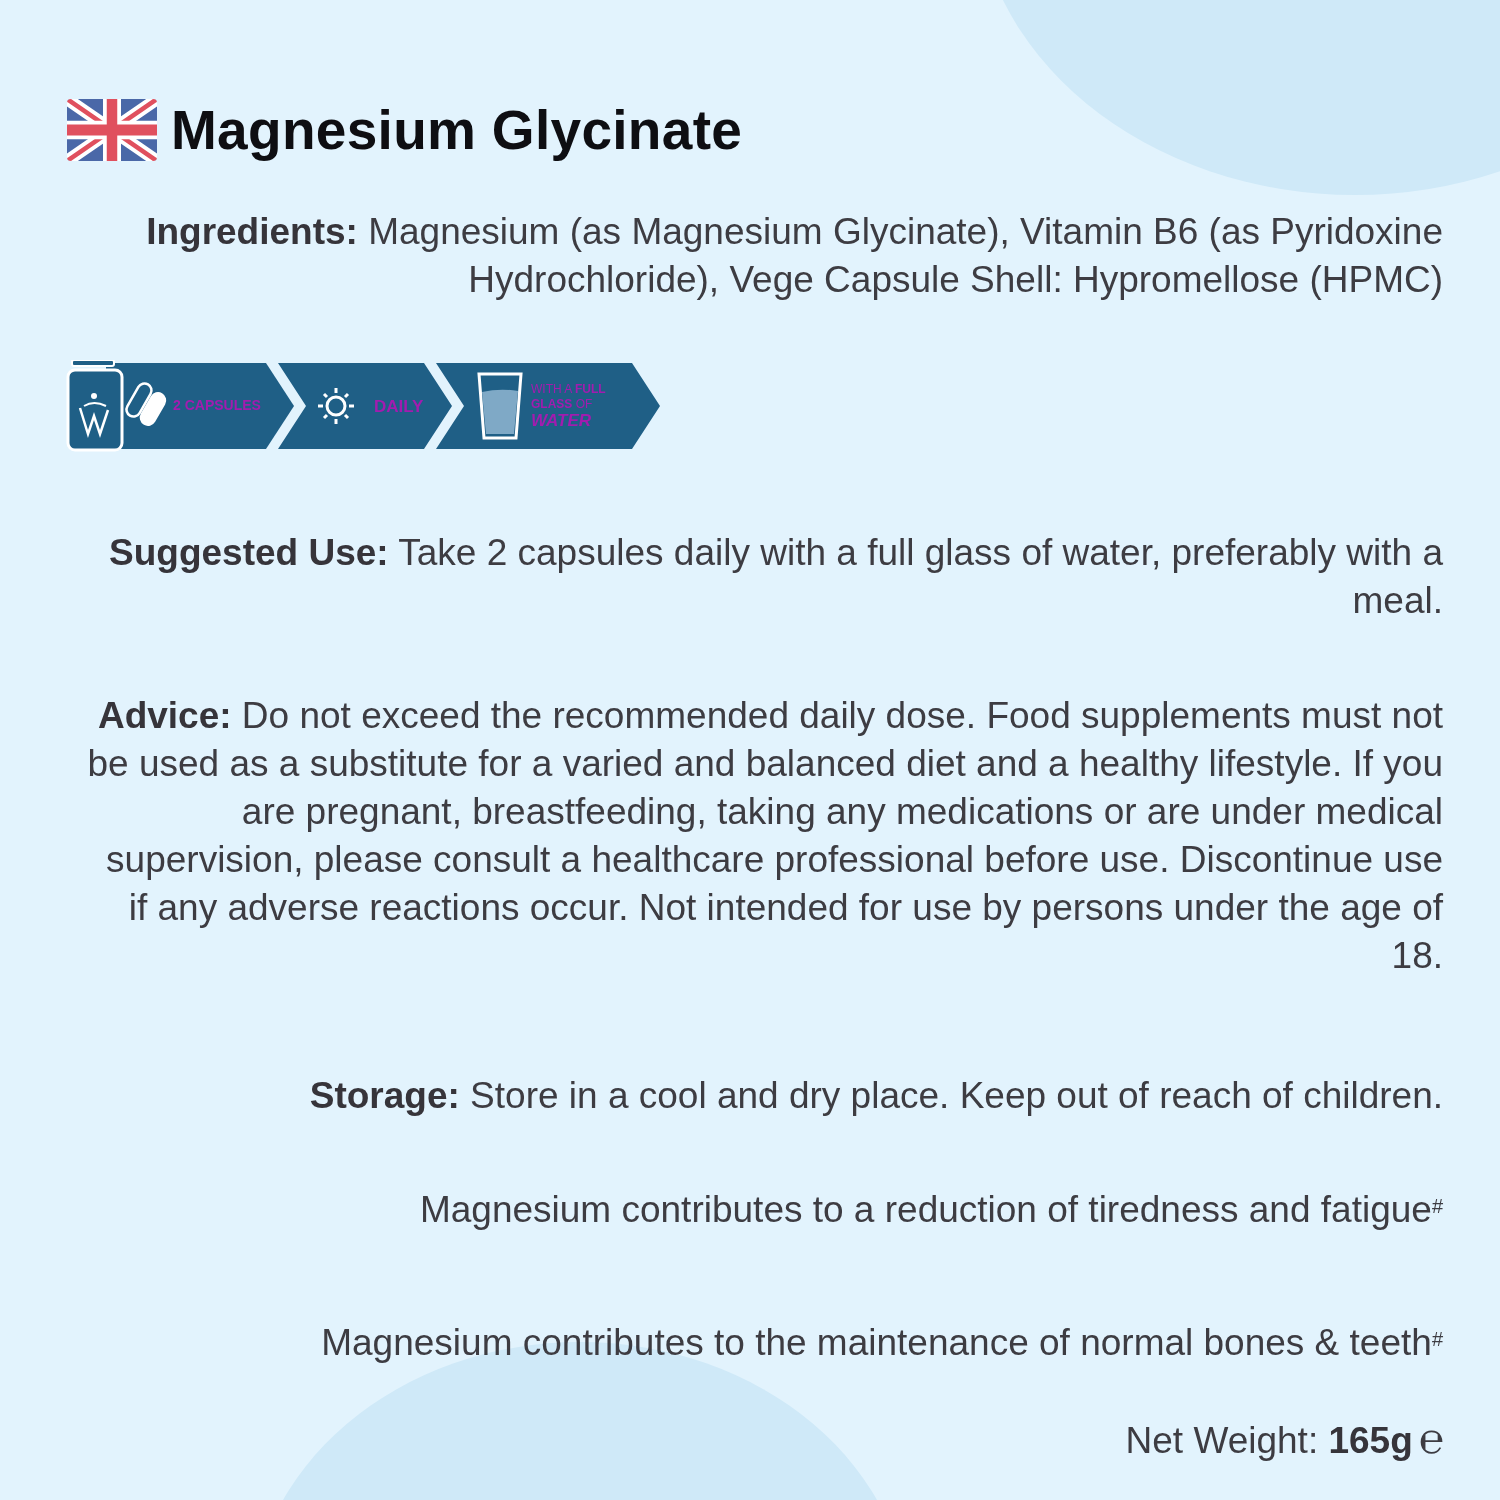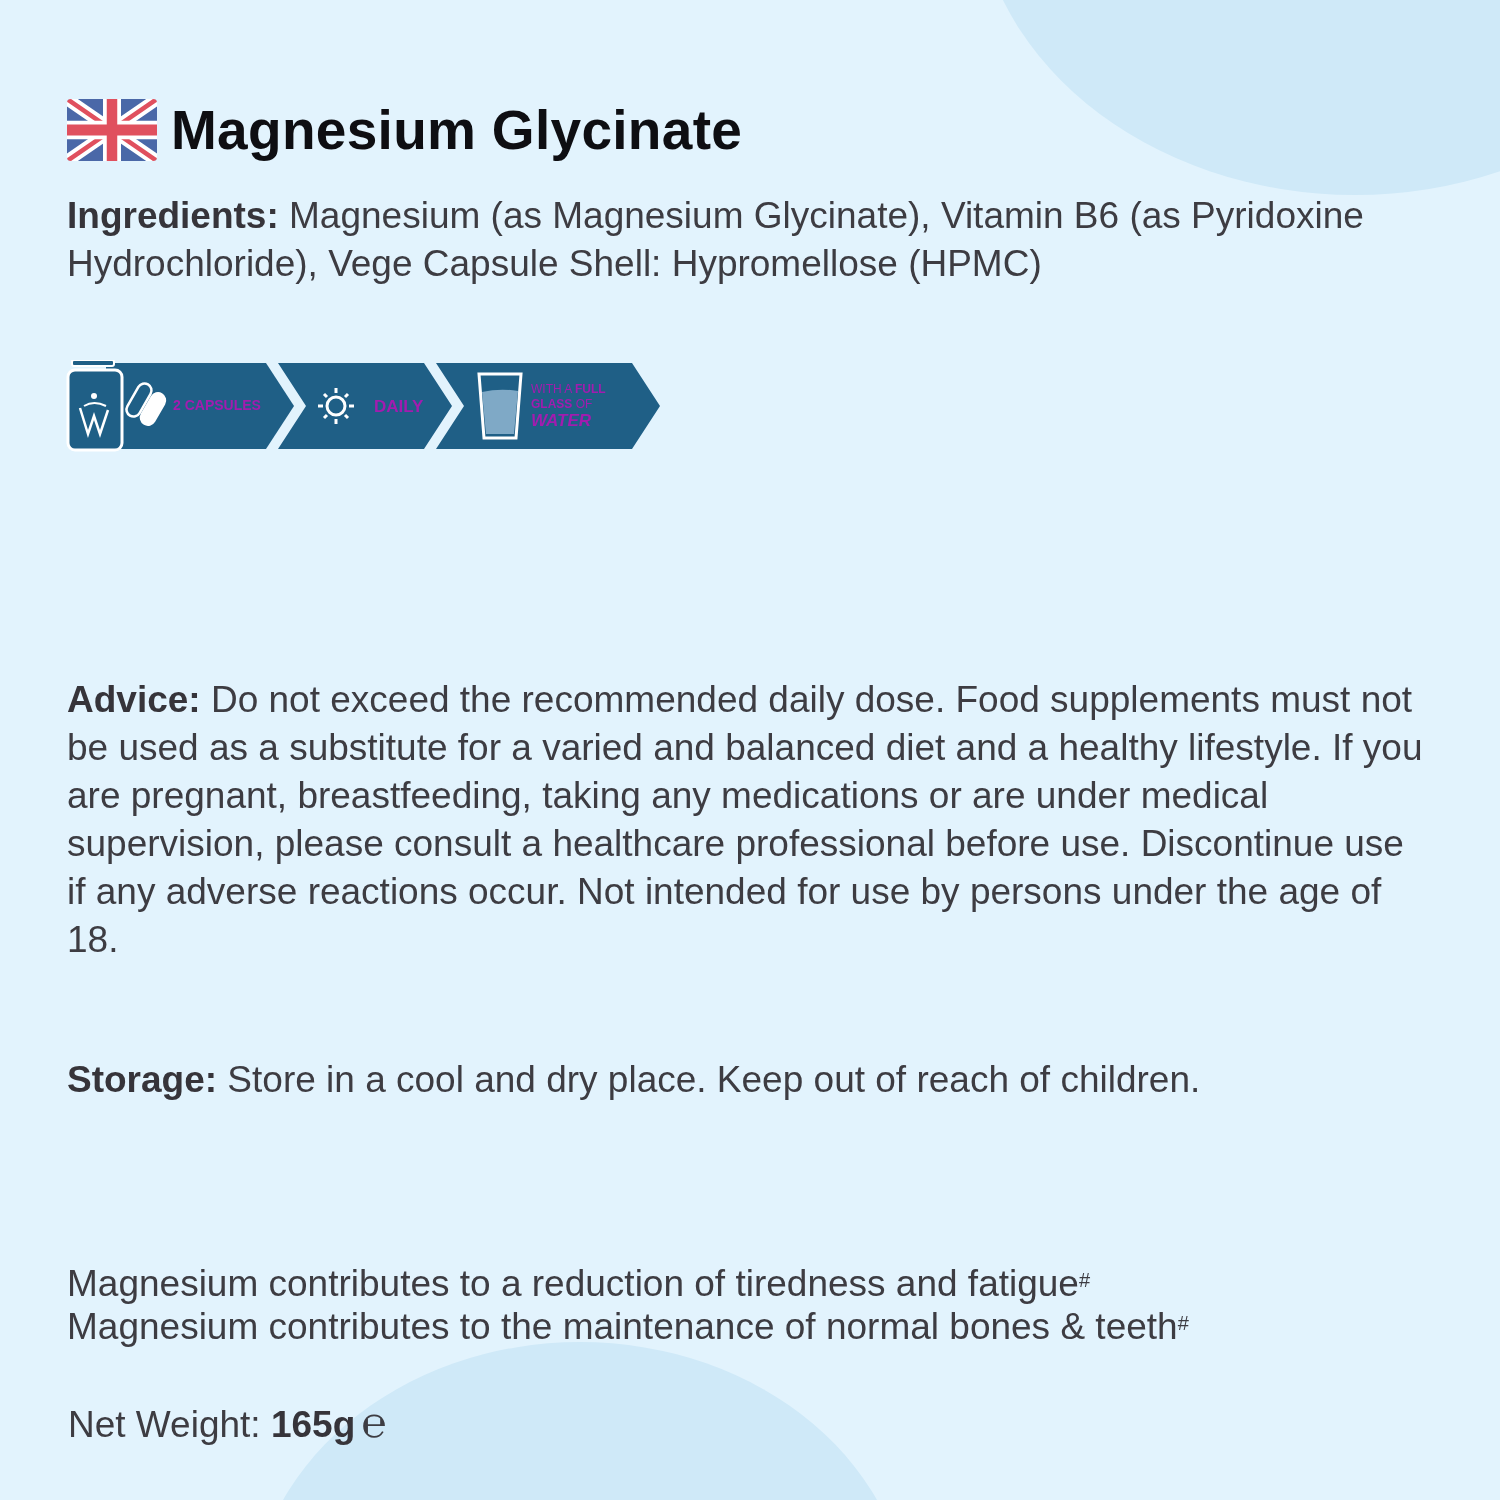--- a/index.html
+++ b/index.html
@@ -11,27 +11,27 @@
     }
     .circle { position: absolute; border-radius: 50%; background: #cfe9f8; z-index: 0; }
     .circle.tr { left: 975px; top: -430px; width: 760px; height: 625px; }
     .circle.bot { left: 250px; top: 1342px; width: 660px; height: 560px; }
     .content { position: absolute; inset: 0; z-index: 1; border-radius: 29px; }
 
     .title-row { position: absolute; left: 67px; top: 66px; display: flex; align-items: center; }
     .flag { width: 90px; height: 62px; border-radius: 4px; overflow: hidden; display: block; }
     .title { margin-left: 14px; font-size: 55px; font-weight: bold; color: #0e0e12; letter-spacing: 0.3px; line-height: 1; }
 
-    .para { position: absolute; left: 67px; width: 1360px; font-size: 37px; line-height: 48px; margin: 0; }
+    .para { position: absolute; left: 67px; width: 1360px; font-size: 37px; line-height: 48px; margin: 16px; text-align: right; }
     .para b { font-weight: bold; color: #36343a; }
     .p-ing { top: 192px; }
     .p-use { top: 513px; }
     .p-adv { top: 676px; }
     .p-sto { top: 1056px; }
-    .p-c1  { top: 1260px; }
+    .p-c1  { top: 1170px; }
     .p-c2  { top: 1303px; }
     .p-net { top: 1399px; left: 68px; }
     sup { font-size: 20px; vertical-align: top; position: relative; top: -4px; }
     .e-mark { font-family: "DejaVu Serif", serif; font-size: 42px; margin-left: 6px; }
 
     .banner { position: absolute; left: 66px; top: 360px; width: 600px; height: 92px; }
     .banner svg { display: block; }
     .btxt { position: absolute; color: #a21caf; font-weight: bold; font-family: "Liberation Sans", sans-serif; white-space: nowrap; }
     .b-cap { left: 107px; top: 37px; font-size: 14px; }
     .b-daily { left: 308px; top: 37px; font-size: 17px; }
@@ -92,20 +92,21 @@
     </svg>
     <span class="btxt b-cap">2 CAPSULES</span>
     <span class="btxt b-daily">DAILY</span>
     <div class="btxt b-water">
       <div><span class="thin">WITH A </span><span>FULL</span></div>
       <div><span>GLASS</span><span class="thin"> OF</span></div>
       <div class="big">WATER</div>
     </div>
   </div>
 
+  <p class="para p-use"><b>Suggested Use:</b><span> Take 2 capsules daily with a full glass of water, preferably with a meal.</span></p>
 
   <p class="para p-adv"><b>Advice:</b><span> Do not exceed the recommended daily dose. Food supplements must not be used as a substitute for a varied and balanced diet and a healthy lifestyle. If you are pregnant, breastfeeding, taking any medications or are under medical supervision, please consult a healthcare professional before use. Discontinue use if any adverse reactions occur. Not intended for use by persons under the age of 18.</span></p>
 
   <p class="para p-sto"><b>Storage:</b><span> Store in a cool and dry place. Keep out of reach of children.</span></p>
 
   <p class="para p-c1"><span>Magnesium contributes to a reduction of tiredness and fatigue</span><sup>#</sup></p>
 
   <p class="para p-c2"><span>Magnesium contributes to the maintenance of normal bones &amp; teeth</span><sup>#</sup></p>
 
   <p class="para p-net"><span>Net Weight: </span><b>165g</b><span class="e-mark">℮</span></p>

